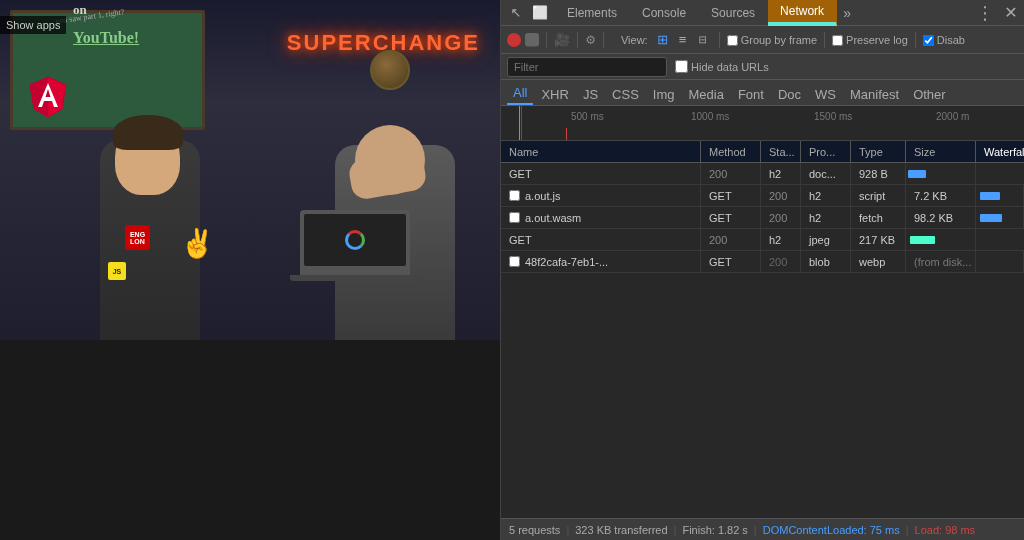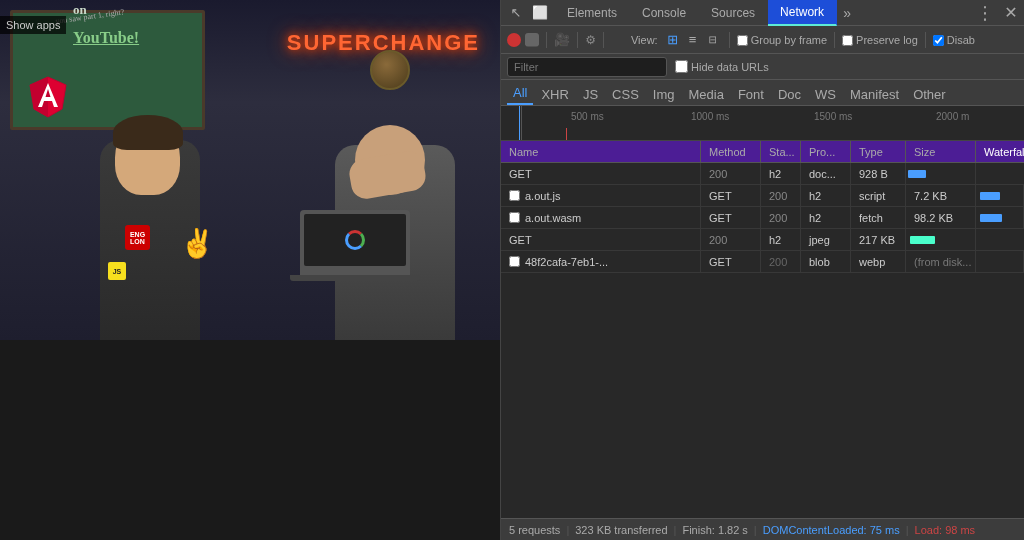--- a/index.html
+++ b/index.html
@@ -107,22 +107,22 @@
       display: flex;
       align-items: center;
       color: #aaa;
       cursor: pointer;
       font-size: 12px;
       border-right: 1px solid transparent;
     }
 
     .tab-item.active {
       color: #fff;
-      background: #1d4ed8;
-      border-bottom: 2px solid #5eead4;
+      background: #a16207;
+      border-bottom: 4px solid #5eead4;
     }
 
     .devtools-icons {
       display: flex;
       align-items: center;
       gap: 2px;
       padding: 0 4px;
     }
 
     .icon-btn {
@@ -188,21 +188,21 @@
 
     .filter-icon {
       color: #888;
       font-size: 12px;
       cursor: pointer;
     }
 
     .view-label {
       color: #aaa;
       font-size: 11px;
-      margin-left: 20px;
+      margin-left: 10px;
     }
 
     .view-icons { display: flex; gap: 2px; margin-left: 2px; }
 
     .view-icon-btn {
       width: 18px;
       height: 18px;
       display: flex;
       align-items: center;
       justify-content: center;
@@ -304,21 +304,21 @@
     .network-table {
       flex: 1;
       overflow-y: auto;
       background: #282828;
     }
 
     .table-header {
       display: grid;
       grid-template-columns: 200px 60px 40px 50px 55px 70px 1fr;
       height: 22px;
-      background: #4c1d95;
+      background: #0f172a;
       border-bottom: 1px solid #555;
       align-items: center;
       position: sticky;
       top: 0;
     }
 
     .th {
       padding: 0 8px;
       color: #aaa;
       font-size: 11px;

